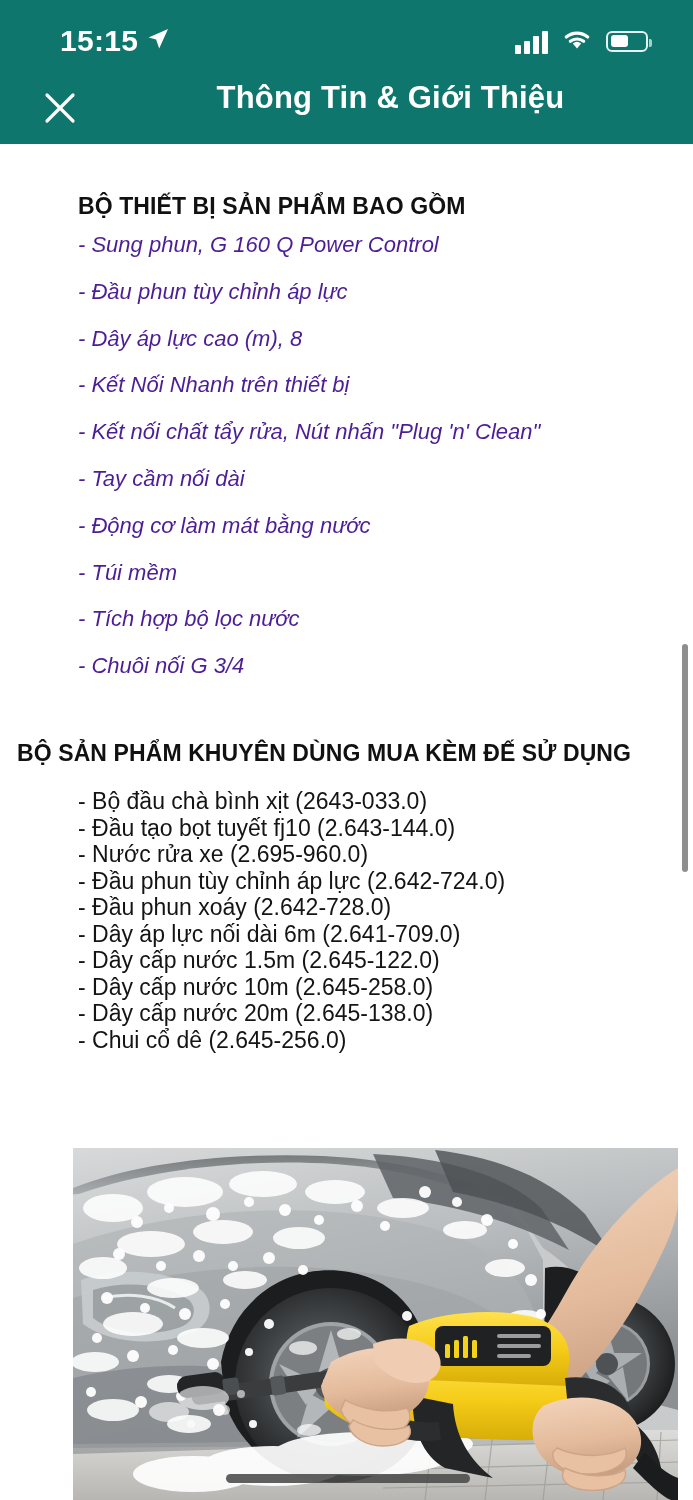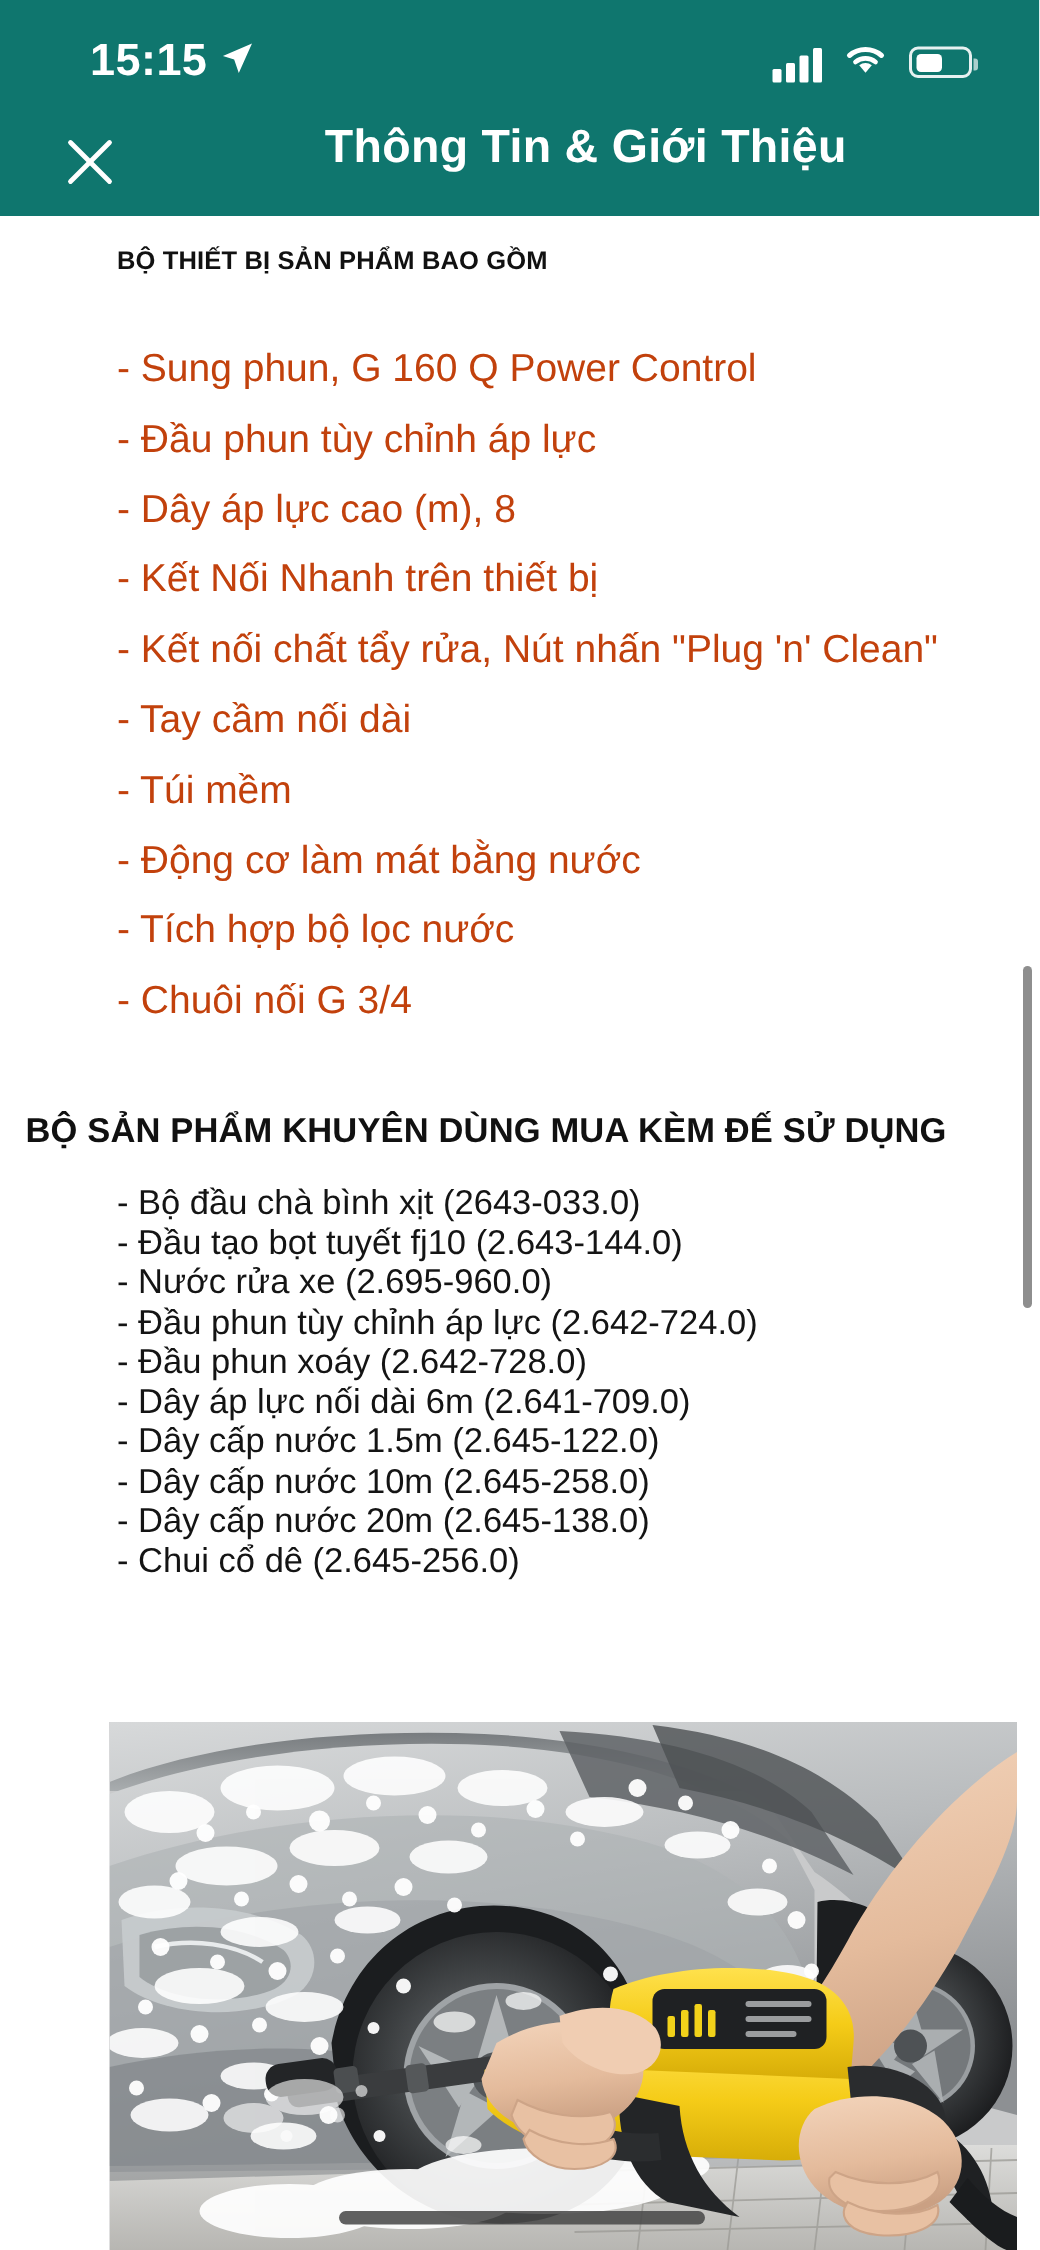--- a/index.html
+++ b/index.html
@@ -96,36 +96,37 @@
   }
 
   
   .content {
     position:absolute; left:0; top:144px;
     width:693px; height:1356px;
     background:#ffffff;
   }
 
   .sect1-heading {
-    position:absolute; left:78px; top:20px;
-    font-size:17px; font-weight:bold;
+    position:absolute; left:78px; top:49px;
+    font-size:23px; font-weight:bold;
     color:#111111;
     letter-spacing:0.1px;
     white-space:nowrap;
   }
   .sect1-list {
     position:absolute; left:78px; top:78px;
     width:560px;
   }
   .sect1-list .li {
-    font-size:26px;
-    color:#c2410c;
+    font-size:22px;
+    color:#4c1d95;
     height:46.8px;
     line-height:46.8px;
     white-space:nowrap;
+    font-style:italic;
   }
 
   .sect2-heading {
     position:absolute; left:17px; top:596px;
     font-size:23px; font-weight:bold;
     color:#111111;
     letter-spacing:0.1px;
     white-space:nowrap;
   }
   .sect2-list {
@@ -223,22 +224,22 @@
 
     <div class="sect1-heading">BỘ THIẾT BỊ SẢN PHẨM BAO GỒM</div>
 
     <div class="sect1-list">
       <div class="li">- Sung phun, G 160 Q Power Control</div>
       <div class="li">- Đầu phun tùy chỉnh áp lực</div>
       <div class="li">- Dây áp lực cao (m), 8</div>
       <div class="li">- Kết Nối Nhanh trên thiết bị</div>
       <div class="li">- Kết nối chất tẩy rửa, Nút nhấn "Plug 'n' Clean"</div>
       <div class="li">- Tay cầm nối dài</div>
+      <div class="li">- Động cơ làm mát bằng nước</div>
       <div class="li">- Túi mềm</div>
-      <div class="li">- Động cơ làm mát bằng nước</div>
       <div class="li">- Tích hợp bộ lọc nước</div>
       <div class="li">- Chuôi nối G 3/4</div>
     </div>
 
     <div class="sect2-heading">BỘ SẢN PHẨM KHUYÊN DÙNG MUA KÈM ĐẾ SỬ DỤNG</div>
 
     <div class="sect2-list">
       <div class="li">- Bộ đầu chà bình xịt (2643-033.0)</div>
       <div class="li">- Đầu tạo bọt tuyết fj10 (2.643-144.0)</div>
       <div class="li">- Nước rửa xe (2.695-960.0)</div>

